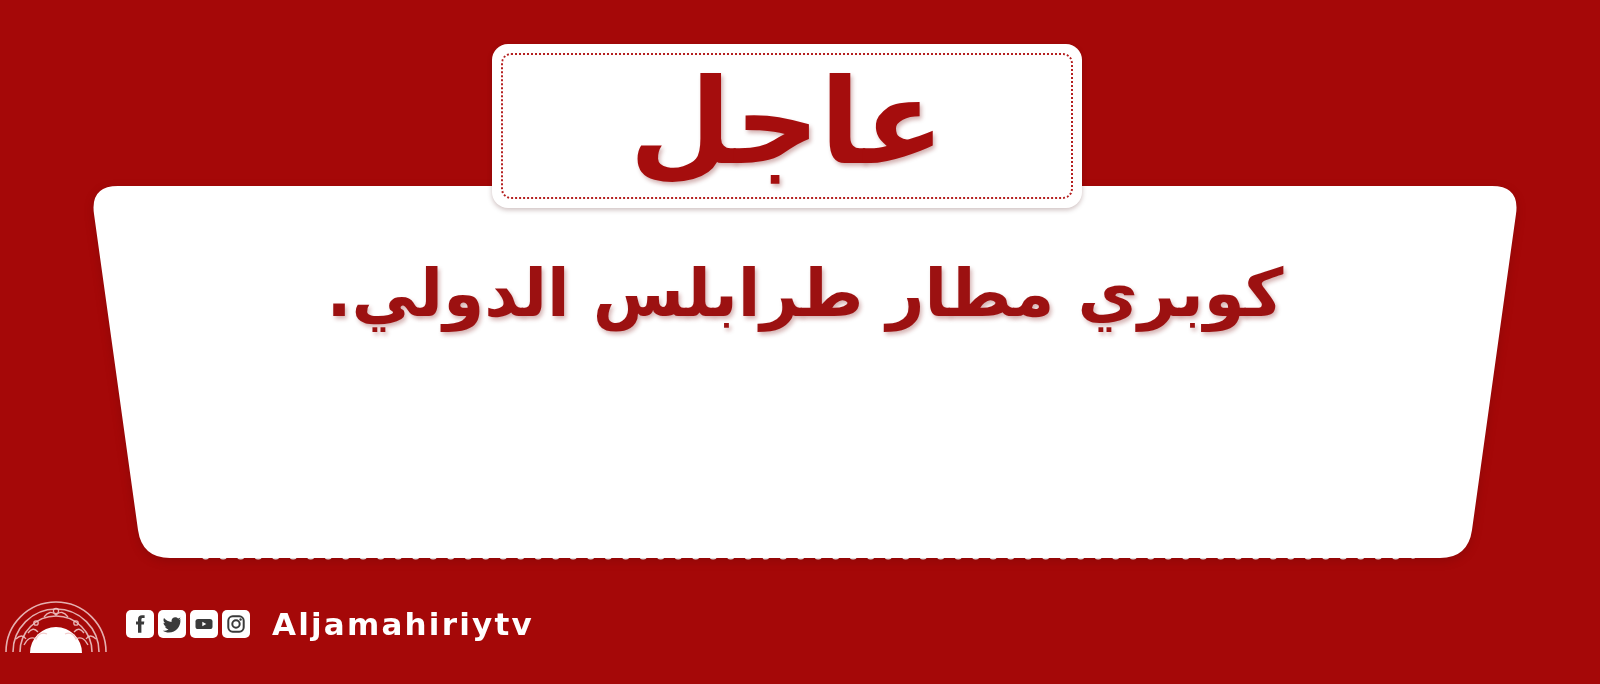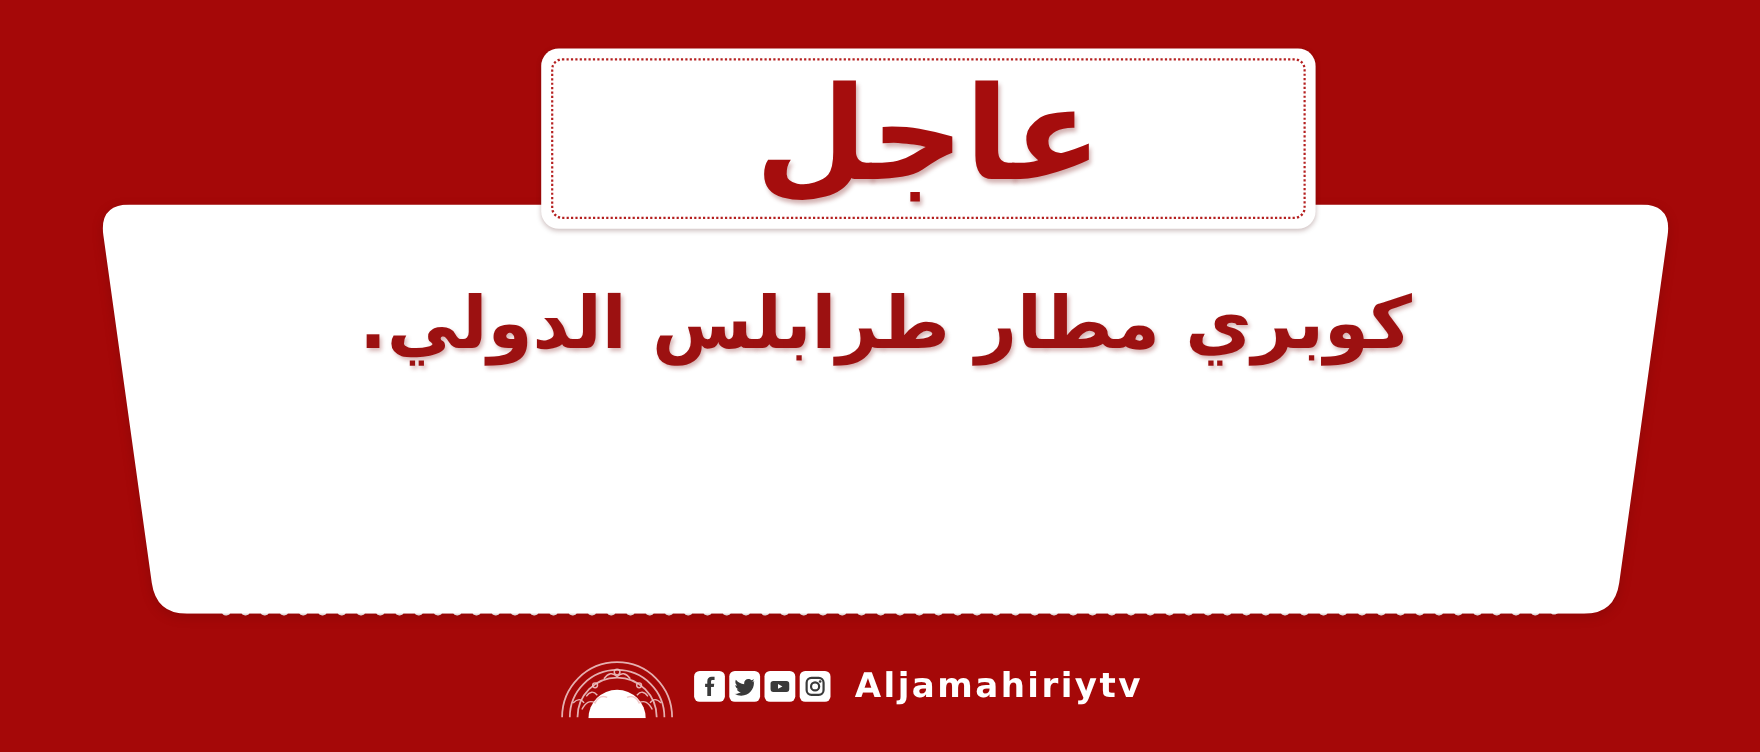--- a/index.html
+++ b/index.html
@@ -21,21 +21,21 @@
     height: 684px;
     background: #a50808;
     overflow: hidden;
   }
 
   
   .badge {
     position: absolute;
     left: 492px;
     top: 44px;
-    width: 704px;
+    width: 590px;
     height: 164px;
     background: #ffffff;
     border-radius: 16px;
     box-shadow: 0 2px 5px rgba(60,0,0,.25);
     z-index: 6;
   }
   .badge-dots {
     position: absolute;
     left: 9px;
     top: 9px;
@@ -105,21 +105,20 @@
 
   
   .footer {
     position: absolute;
     left: 0;
     top: 588px;
     width: 1544px;
     height: 72px;
     display: flex;
     align-items: center;
-    justify-content: center;
     gap: 14px;
     z-index: 7;
   }
   .ornament { width: 112px; height: 58px; flex: none; }
   .ornament svg { display: block; }
 
   .social {
     display: flex;
     align-items: center;
     gap: 4px;

